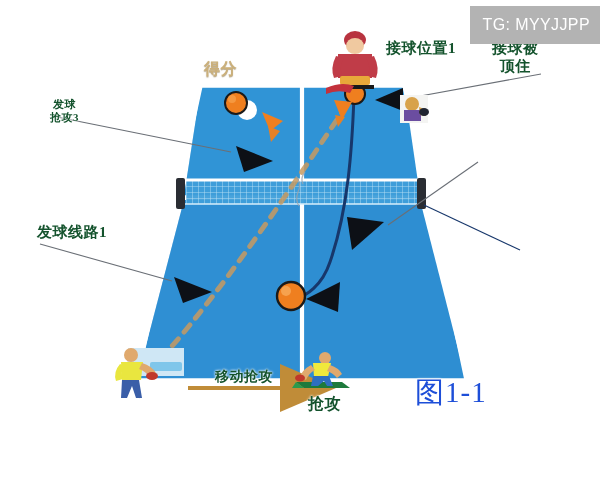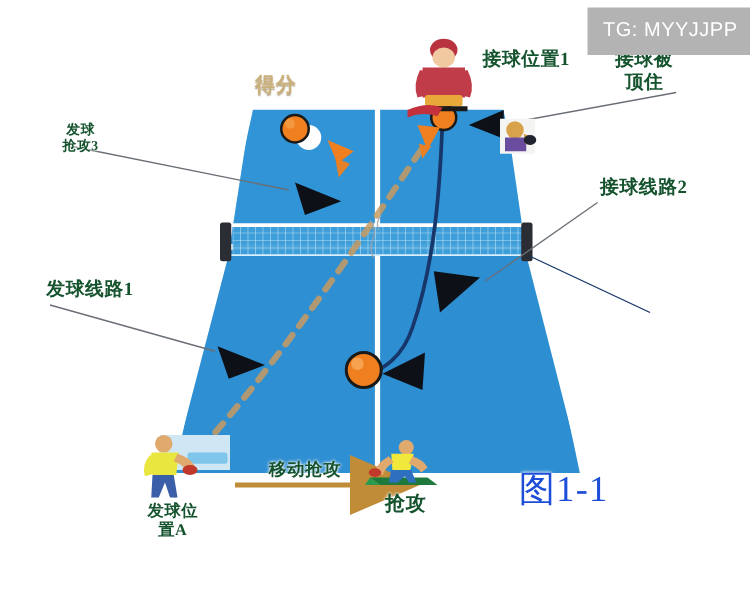--- a/index.html
+++ b/index.html
@@ -229,29 +229,26 @@
   <div class="label" id="label-defen">得分</div>
 
   <div class="label" id="label-fqqg3">发球
 抢攻3</div>
 
   <div class="label" id="label-jqwz1">接球位置1</div>
 
   <div class="label" id="label-jqbdz">接球被
 顶住</div>
 
-  <div class="label" id="label-jqxl2">接球线路2</div>
 
   <div class="label" id="label-fqxl1">发球线路1</div>
 
   <div class="label" id="label-ydqg">移动抢攻</div>
 
   <div class="label" id="label-qianggong">抢攻</div>
 
-  <div class="label" id="label-fqwza">发球位
-置A</div>
 
   <div class="label" id="label-tu11">图1-1</div>
 
   <div class="watermark-bar" id="watermark-top">TG: MYYJJPP</div>
 
 
 </div>
 
 </body></html>

